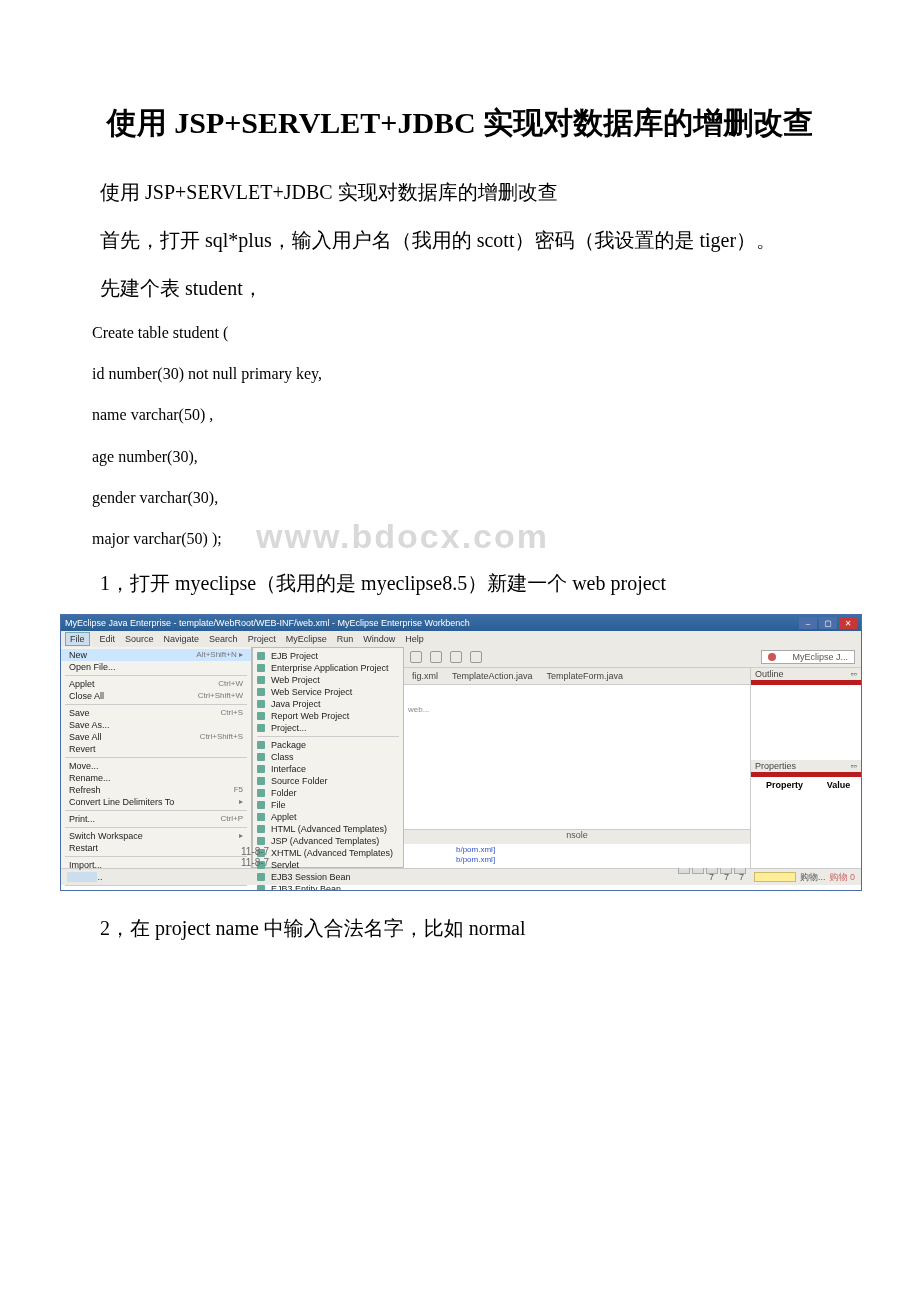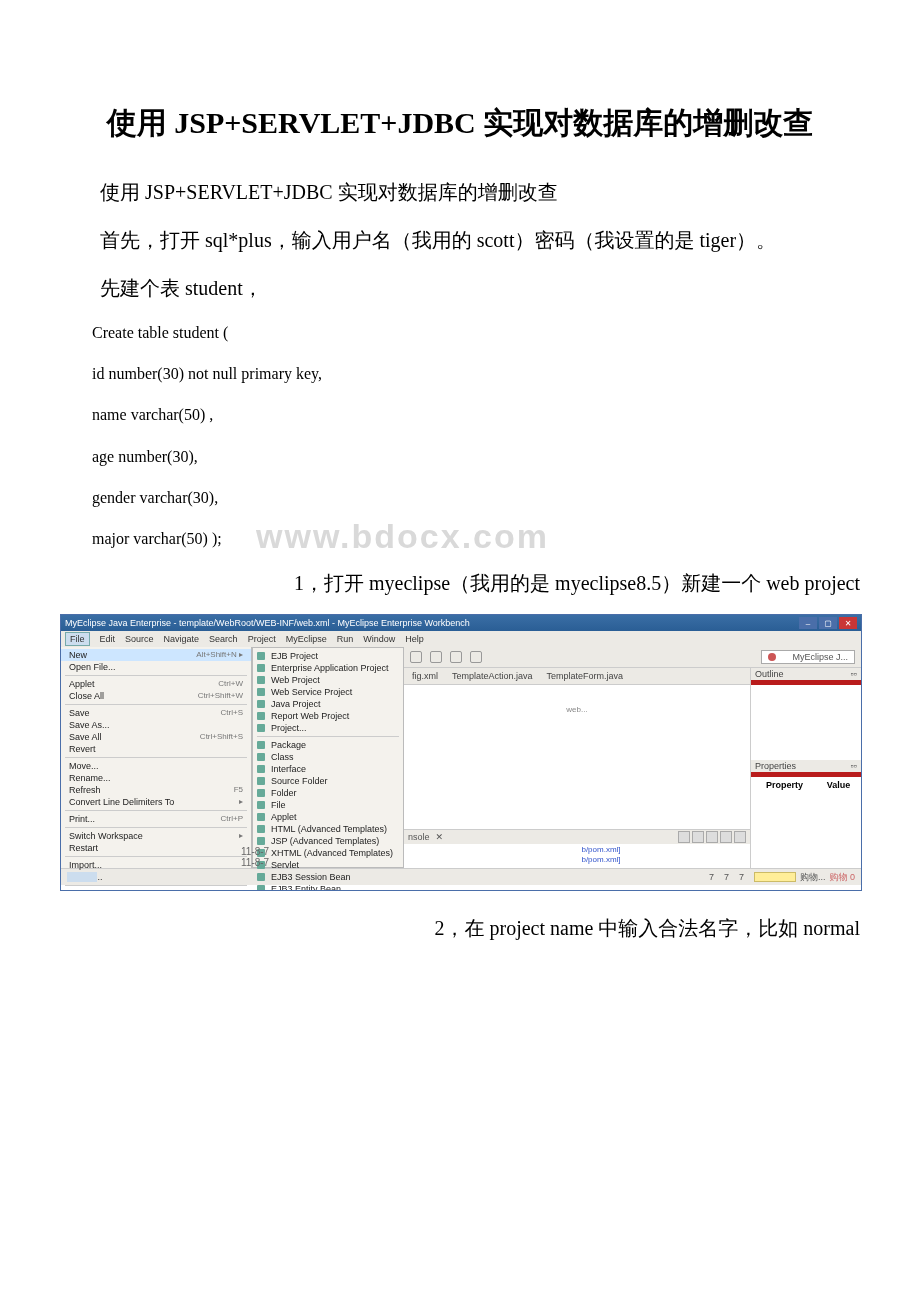--- a/index.html
+++ b/index.html
@@ -30,21 +30,20 @@
     margin: 14px 0;
     line-height: 1.7;
     text-indent: 2em;
     font-family: "Times New Roman", serif;
   }
   p.step {
     font-size: 20px;
     margin: 14px 0;
     line-height: 1.7;
     text-indent: 2em;
-    text-align: right;
   }
   .watermark {
     position: absolute;
     color: #d9d9d9;
     font-size: 34px;
     font-weight: bold;
     letter-spacing: 2px;
     font-family: Arial, sans-serif;
     z-index: 0;
     pointer-events: none;
@@ -84,21 +83,20 @@
     display: flex;
     align-items: center;
     padding: 0 4px;
     gap: 10px;
     font-size: 9px;
   }
   .ss-menubar span.open { background:#cde; padding:1px 4px; border:1px solid #7aa; }
   .ss-body {
     display: flex;
     height: calc(100% - 54px);
-    text-align: center;
   }
   .ss-filemenu {
     width: 190px;
     background: #f4f2ed;
     border-right: 1px solid #bbb;
     padding: 2px 0;
   }
   .ss-filemenu .mi {
     display:flex;
     justify-content:space-between;
@@ -165,21 +163,21 @@
     flex-direction:column;
   }
   .ss-panel-title { background:#eceae5; padding:1px 4px; color:#444; border-bottom:5px solid #b91c1c; display:flex; justify-content:space-between; align-items:center;}
   .ss-panel-body { flex:1; background:#fff; }
   .ss-console {
     height:38px;
     border-top:1px solid #ccc;
     display:flex;
     flex-direction:column;
   }
-  .ss-console-tabs { background:#eceae5; display:flex; padding:0 4px; gap:6px; color:#555; align-items:center; height:14px;}
+  .ss-console-tabs { background:#eceae5; display:flex; padding:0 4px; gap:6px; color:#555; align-items:center; height:14px;flex-direction:column;}
   .ss-console-tabs .right { margin-left:auto; display:flex; gap:2px; }
   .ss-console-tabs .ic { width:10px;height:10px;background:#ddd;border:1px solid #aaa; }
   .ss-console-body { flex:1; background:#fff; color:#c33; padding:1px 4px; font-size:8px; line-height:1.2; }
   .ss-console-body .blue { color:#35c;padding-left:48px; }
   .ss-status {
     height:16px;
     background:#eceae5;
     border-top:1px solid #ccc;
     display:flex;
     align-items:center;

